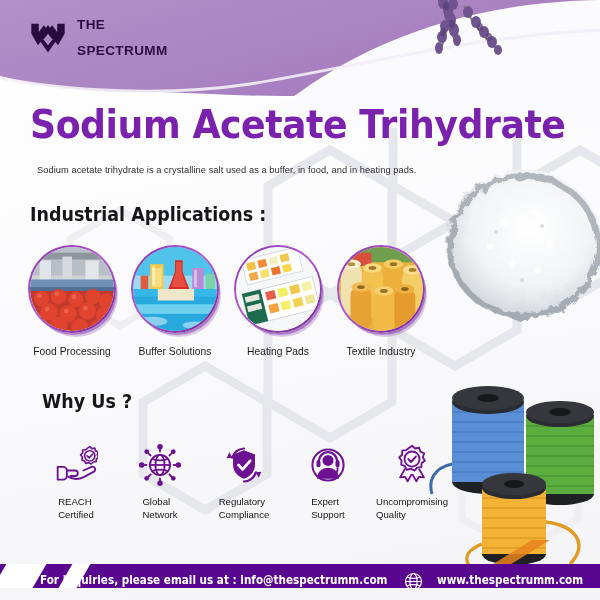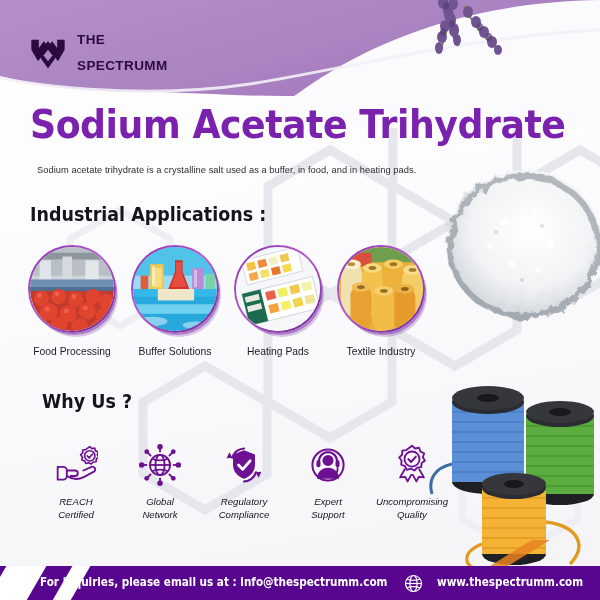--- a/index.html
+++ b/index.html
@@ -16,21 +16,21 @@
 
   
   .hexlayer{position:absolute;inset:0;pointer-events:none;}
   .hexlayer svg{position:absolute;}
 
   
   .header-shape{
     position:absolute;left:0;top:0;width:600px;height:128px;
   }
   .logo-wrap{
-    position:absolute;left:28px;top:32px;display:flex;align-items:flex-end;gap:9px;z-index:6;
+    position:absolute;left:28px;top:17px;display:flex;align-items:flex-start;gap:9px;z-index:6;
   }
   .logo-mark{width:40px;height:40px;display:block;}
   .logo-text{
     color:#2b0b3f;font-weight:bold;line-height:1.12;
     font-size:13.5px;letter-spacing:.4px;
     font-family:"Liberation Sans", sans-serif;
   }
   .logo-text .l2{font-size:13.5px;margin-top:11px;}
 
   
@@ -90,32 +90,32 @@
   .app-label{
     margin-top:13px;font-size:10.3px;color:#1b1b22;white-space:nowrap;
     letter-spacing:.02px;
   }
 
   
   .feats{
     position:absolute;left:34px;top:443px;width:440px;z-index:6;
     display:flex;
   }
-  .feat{width:84px;display:flex;flex-direction:column;align-items:center;text-align:center;font-style:italic;}
+  .feat{width:84px;display:flex;flex-direction:column;align-items:center;text-align:left;}
   .feat-icon{width:44px;height:44px;display:block;}
   .feat-label{
     margin-top:9px;font-size:9.6px;line-height:1.35;color:#15151c;
   }
 
   
   .spools{position:absolute;right:-4px;bottom:28px;width:176px;height:196px;z-index:3;}
 
   
   .footer{
-    position:absolute;left:0;bottom:0;width:600px;height:34px;z-index:8;
+    position:absolute;left:0;bottom:12px;width:600px;height:24px;z-index:8;
     background:#58068f;overflow:hidden;
   }
   .footer-slash{
     position:absolute;left:-4px;top:-12px;width:84px;height:60px;
     background:#ffffff;transform:skewX(-30deg);
   }
   .footer-slash2{
     position:absolute;left:36px;top:-12px;width:26px;height:60px;
     background:#58068f;transform:skewX(-30deg);
   }

